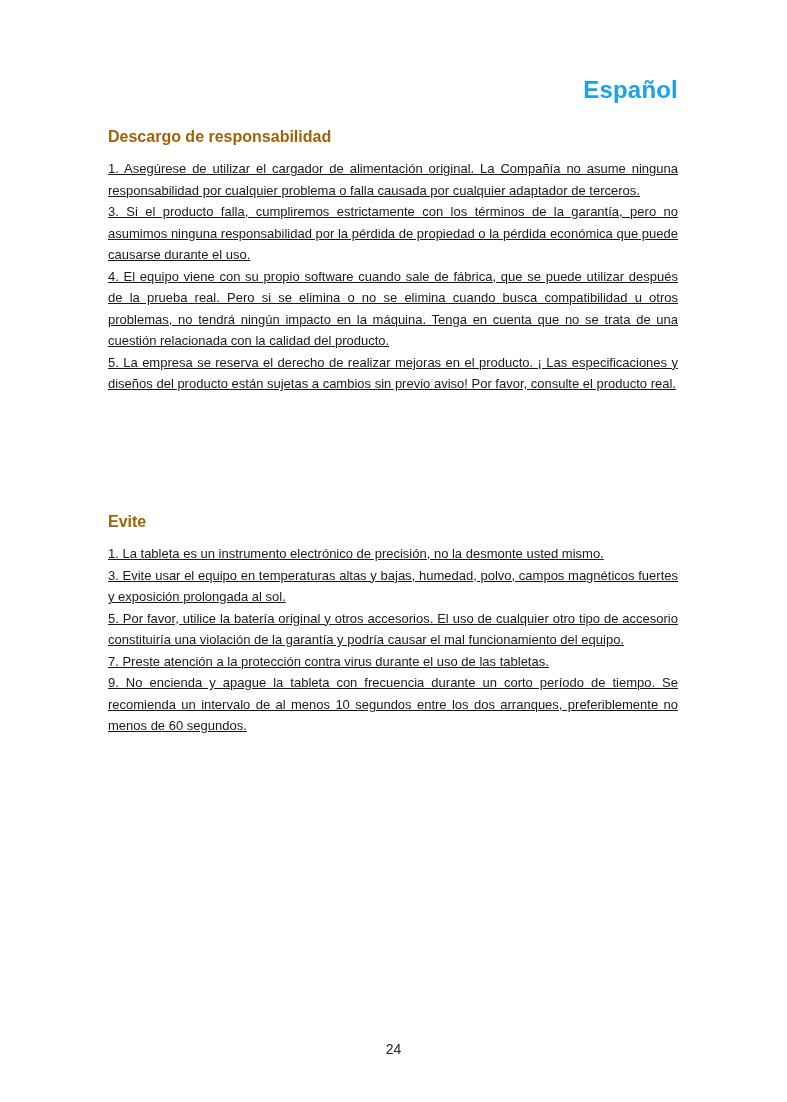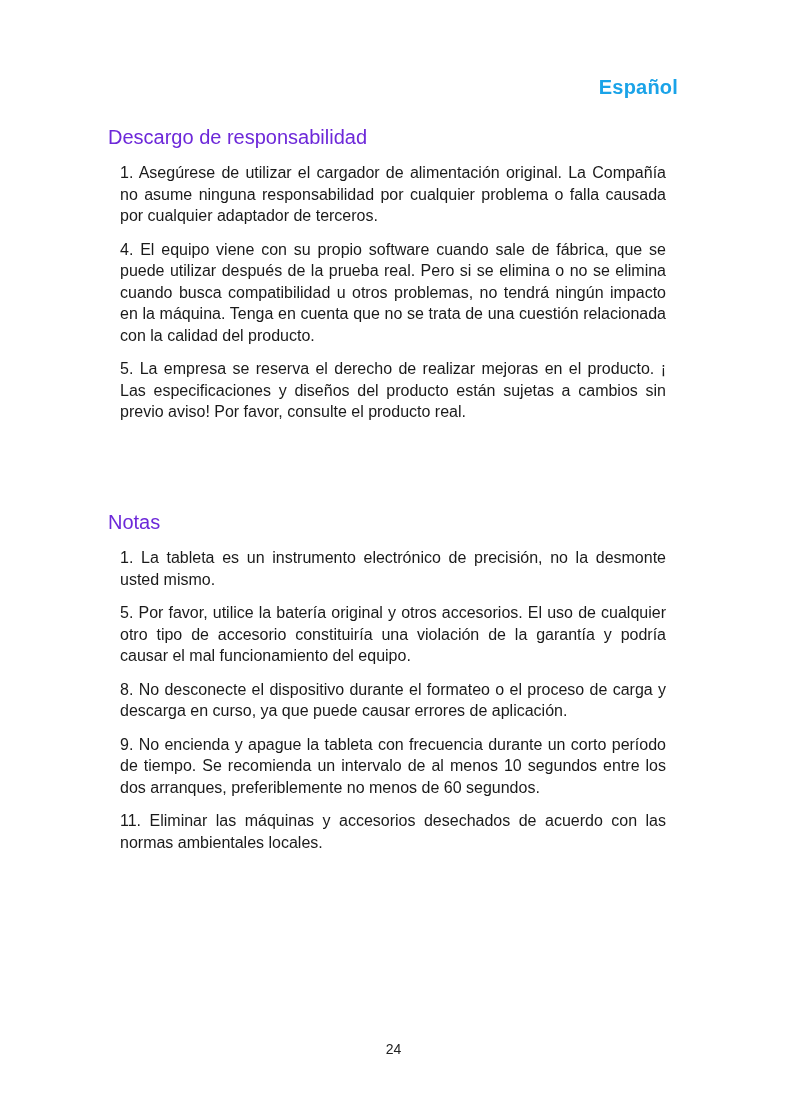--- a/index.html
+++ b/index.html
@@ -18,43 +18,44 @@
     .page {
       position: absolute;
       left: 0; top: 0;
       width: 787px;
       height: 1102px;
     }
     .lang-title {
       position: absolute;
       right: 109px;
       top: 76px;
-      font-size: 20px;
+      font-size: 24px;
       font-weight: bold;
       color: #1aa3e8;
       letter-spacing: 0.2px;
       margin: 0;
     }
     .section {
       position: absolute;
       left: 108px;
       width: 570px;
     }
     .section-heading {
-      font-size: 20px;
-      font-weight: normal;
-      color: #6d28d9;
+      font-size: 16px;
+      font-weight: bold;
+      color: #a16207;
       margin: 0 0 8px 0;
       line-height: 26px;
     }
     .item {
-      font-size: 16px;
+      font-size: 13px;
       line-height: 21.5px;
       text-align: justify;
-      margin: 12px;
+      margin: 0;
+      text-decoration: underline;
     }
     #sec-disclaimer { top: 124px; }
     #sec-notes { top: 509px; }
     .page-number {
       position: absolute;
       top: 1041px;
       left: 0;
       width: 787px;
       text-align: center;
       font-size: 14px;
@@ -64,28 +65,29 @@
 </head>
 <body>
 
 <div class="page">
 
   <h1 class="lang-title">Español</h1>
 
   <section class="section" id="sec-disclaimer">
     <h2 class="section-heading">Descargo de responsabilidad</h2>
     <p class="item">1. Asegúrese de utilizar el cargador de alimentación original. La Compañía no asume ninguna responsabilidad por cualquier problema o falla causada por cualquier adaptador de terceros.</p>
+    <p class="item">3. Si el producto falla, cumpliremos estrictamente con los términos de la garantía, pero no asumimos ninguna responsabilidad por la pérdida de propiedad o la pérdida económica que puede causarse durante el uso.</p>
     <p class="item">4. El equipo viene con su propio software cuando sale de fábrica, que se puede utilizar después de la prueba real. Pero si se elimina o no se elimina cuando busca compatibilidad u otros problemas, no tendrá ningún impacto en la máquina. Tenga en cuenta que no se trata de una cuestión relacionada con la calidad del producto.</p>
     <p class="item">5. La empresa se reserva el derecho de realizar mejoras en el producto.  ¡ Las especificaciones y diseños del producto están sujetas a cambios sin previo aviso! Por favor, consulte el producto real.</p>
   </section>
 
   <section class="section" id="sec-notes">
-    <h2 class="section-heading">Notas</h2>
+    <h2 class="section-heading">Evite</h2>
     <p class="item">1.  La tableta es un instrumento electrónico de precisión, no la desmonte usted mismo.</p>
+    <p class="item">3.  Evite usar el equipo en temperaturas altas y bajas, humedad, polvo, campos magnéticos fuertes y exposición prolongada al sol.</p>
     <p class="item">5.  Por favor, utilice la batería original y otros accesorios. El uso de cualquier otro tipo de accesorio constituiría una violación de la garantía y podría causar el mal funcionamiento del equipo.</p>
-    <p class="item">8.  No desconecte el dispositivo durante el formateo o el proceso de carga y descarga en curso, ya que puede causar errores de aplicación.</p>
+    <p class="item">7.  Preste atención a la protección contra virus durante el uso de las tabletas.</p>
     <p class="item">9.  No encienda y apague la tableta con frecuencia durante un corto período de tiempo. Se recomienda un intervalo de al menos 10 segundos entre los dos arranques, preferiblemente no menos de 60 segundos.</p>
-    <p class="item">11.  Eliminar las máquinas y accesorios desechados de acuerdo con las normas ambientales locales.</p>
   </section>
 
   <div class="page-number">24</div>
 
 </div>
 
 </body></html>

